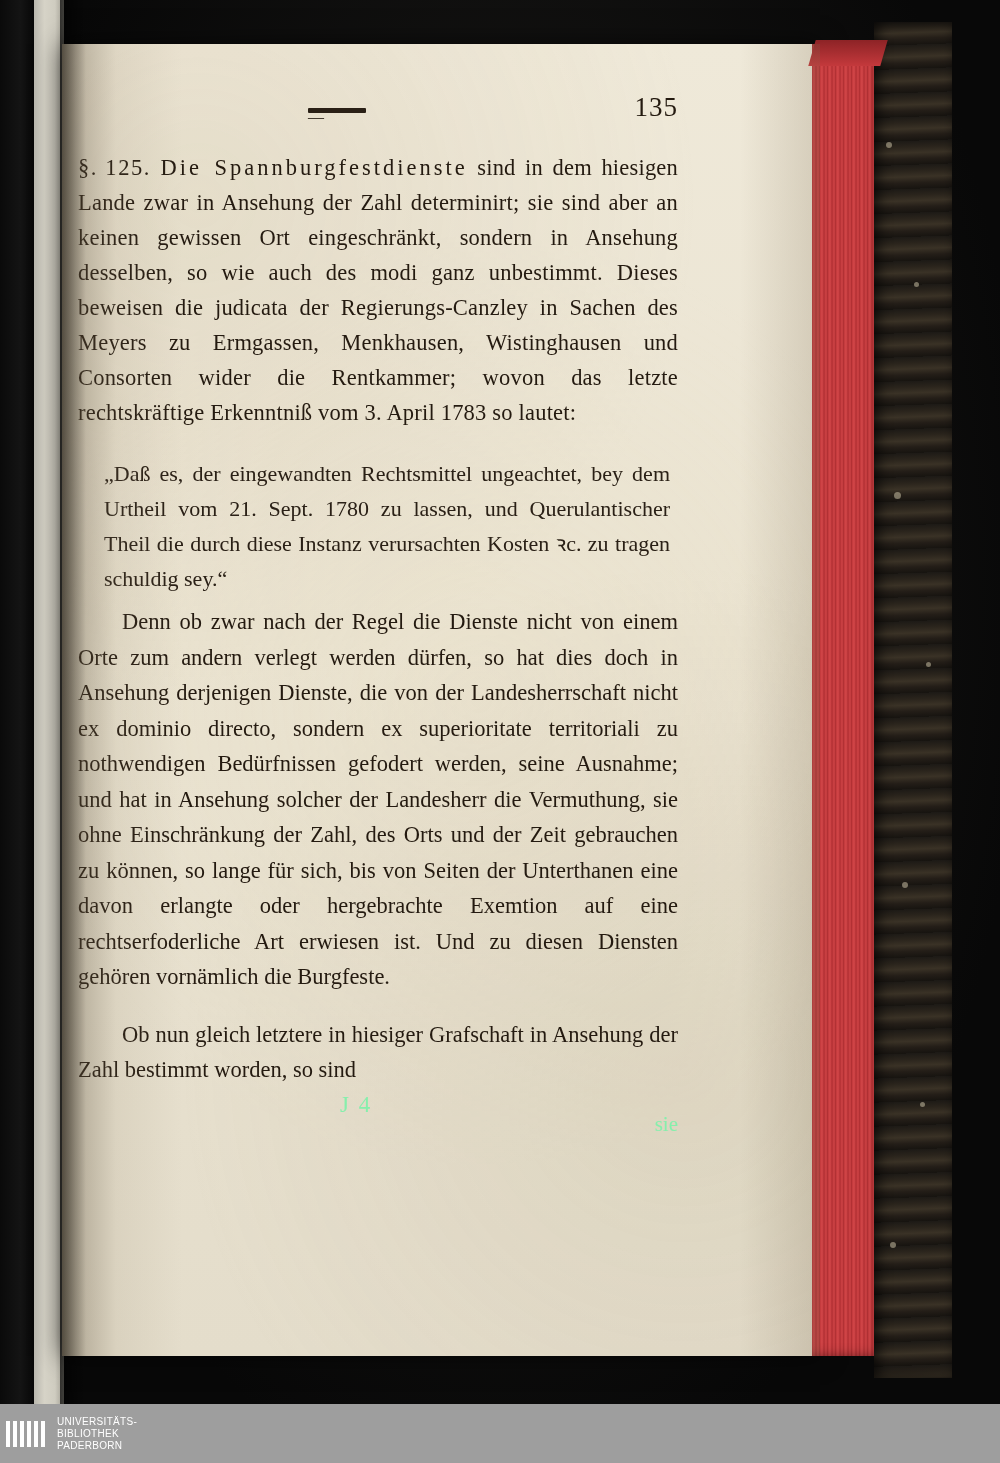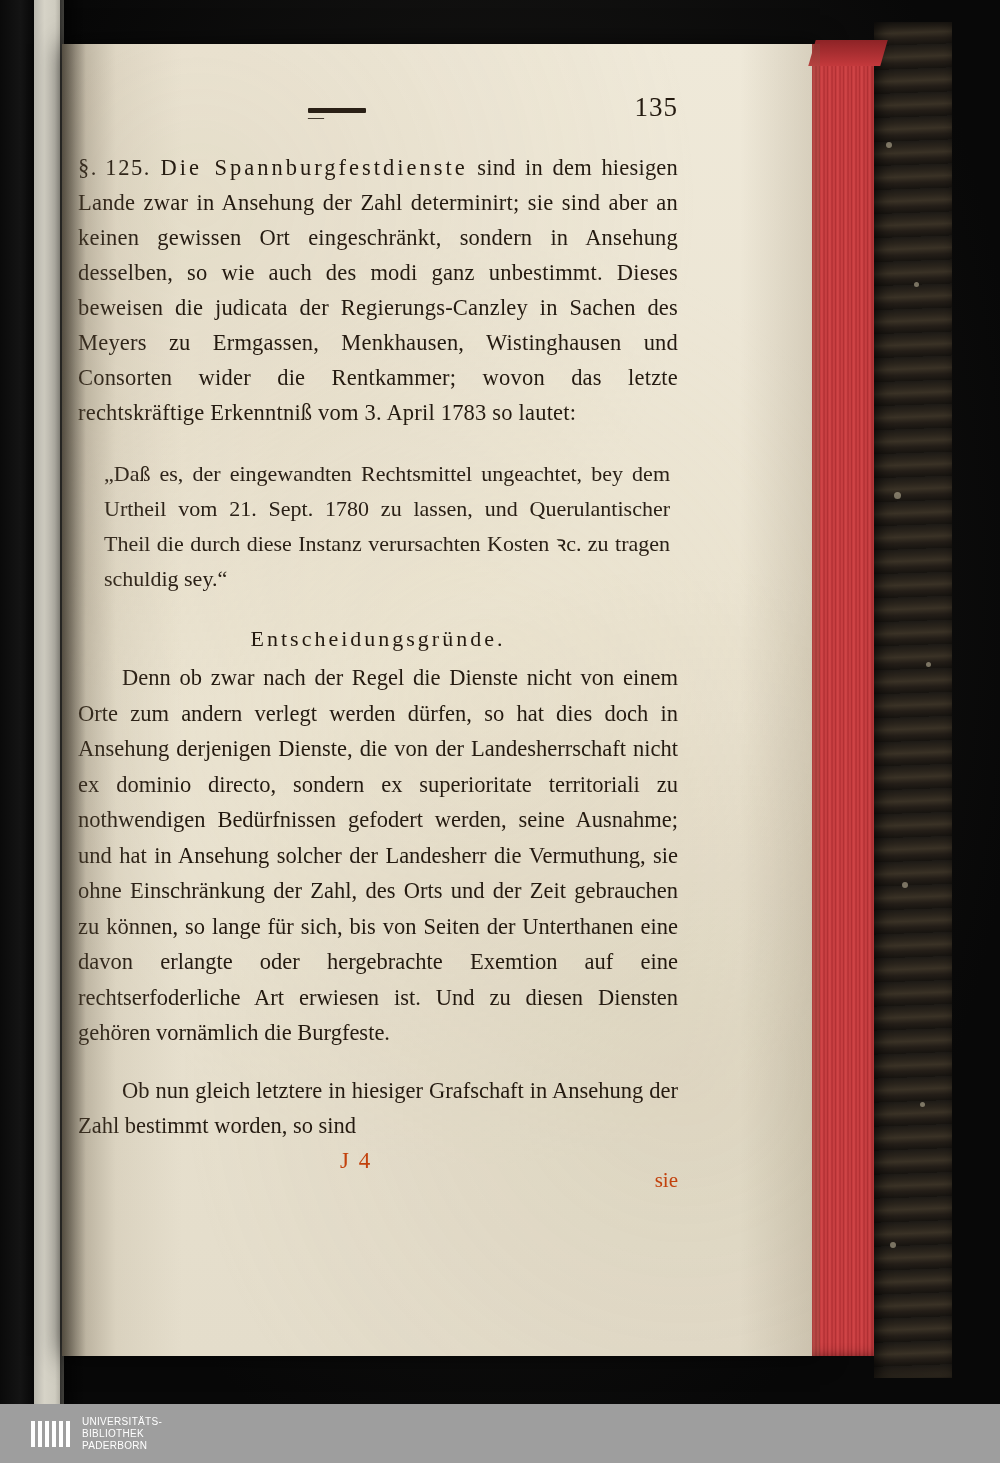--- a/index.html
+++ b/index.html
@@ -126,21 +126,21 @@
   .watermark-bar {
     position: absolute;
     left: 0;
     bottom: 0;
     width: 1000px;
     height: 59px;
     background: #9e9e9e;
     z-index: 20;
     display: flex;
     align-items: center;
-    padding-left: 31px;
+    padding-left: 6px;
     box-sizing: border-box;
   }
   .wm-bars {
     display: flex;
     gap: 3px;
     margin-right: 12px;
   }
   .wm-bars i {
     display: block;
     width: 4px;
@@ -236,21 +236,21 @@
     line-height: 35.5px;
     text-align: justify;
     color: #241a10;
   }
 
   .footline {
     position: relative;
     margin-top: 4px;
     height: 34px;
     font-size: 23px;
-    color: #c2410c;
+    color: #86efac;
   }
   .signature {
     position: absolute;
     left: 262px;
     top: 0;
     letter-spacing: 2px;
   }
   .catchword {
     position: absolute;
     right: 0;
@@ -316,21 +316,20 @@
     <div class="body-block">
       <p class="para">
         <span class="lead">§. 125.</span>
         <span class="spaced">Die Spannburgfestdienste</span>
         <span>sind in dem hiesigen Lande zwar in Ansehung der Zahl determinirt; sie sind aber an keinen gewissen Ort eingeschränkt, sondern in Ansehung desselben, so wie auch des modi ganz unbestimmt.   Dieses beweisen die judicata der Regierungs-Canzley in Sachen des Meyers zu Ermgassen, Menkhausen, Wistinghausen und Consorten wider die Rentkammer; wovon das letzte rechtskräftige Erkenntniß vom 3. April 1783 so lautet:</span>
       </p>
     </div>
 
     <p class="quote">„Daß es, der eingewandten Rechtsmittel ungeachtet, bey dem Urtheil vom 21. Sept. 1780 zu lassen, und Querulantischer Theil die durch diese Instanz verursachten Kosten ꝛc. zu tragen schuldig sey.“</p>
 
-    <p class="section-head">Entscheidungsgründe.</p>
 
     <p class="para2">
       <span class="indent"></span><span>Denn ob zwar nach der Regel die Dienste nicht von einem Orte zum andern verlegt werden dürfen, so hat dies doch in Ansehung derjenigen Dienste, die von der Landesherrschaft nicht ex dominio directo, sondern ex superioritate territoriali zu nothwendigen Bedürfnissen gefodert werden, seine Ausnahme; und hat in Ansehung solcher der Landesherr die Vermuthung, sie ohne Einschränkung der Zahl, des Orts und der Zeit gebrauchen zu können, so lange für sich, bis von Seiten der Unterthanen eine davon erlangte oder hergebrachte Exemtion auf eine rechtserfoderliche Art erwiesen ist.   Und zu diesen Diensten gehören vornämlich die Burgfeste.</span>
     </p>
 
     <p class="para3">
       <span class="indent"></span><span>Ob nun gleich letztere in hiesiger Grafschaft in Ansehung der Zahl bestimmt worden, so sind</span>
     </p>
 
     <div class="footline">

